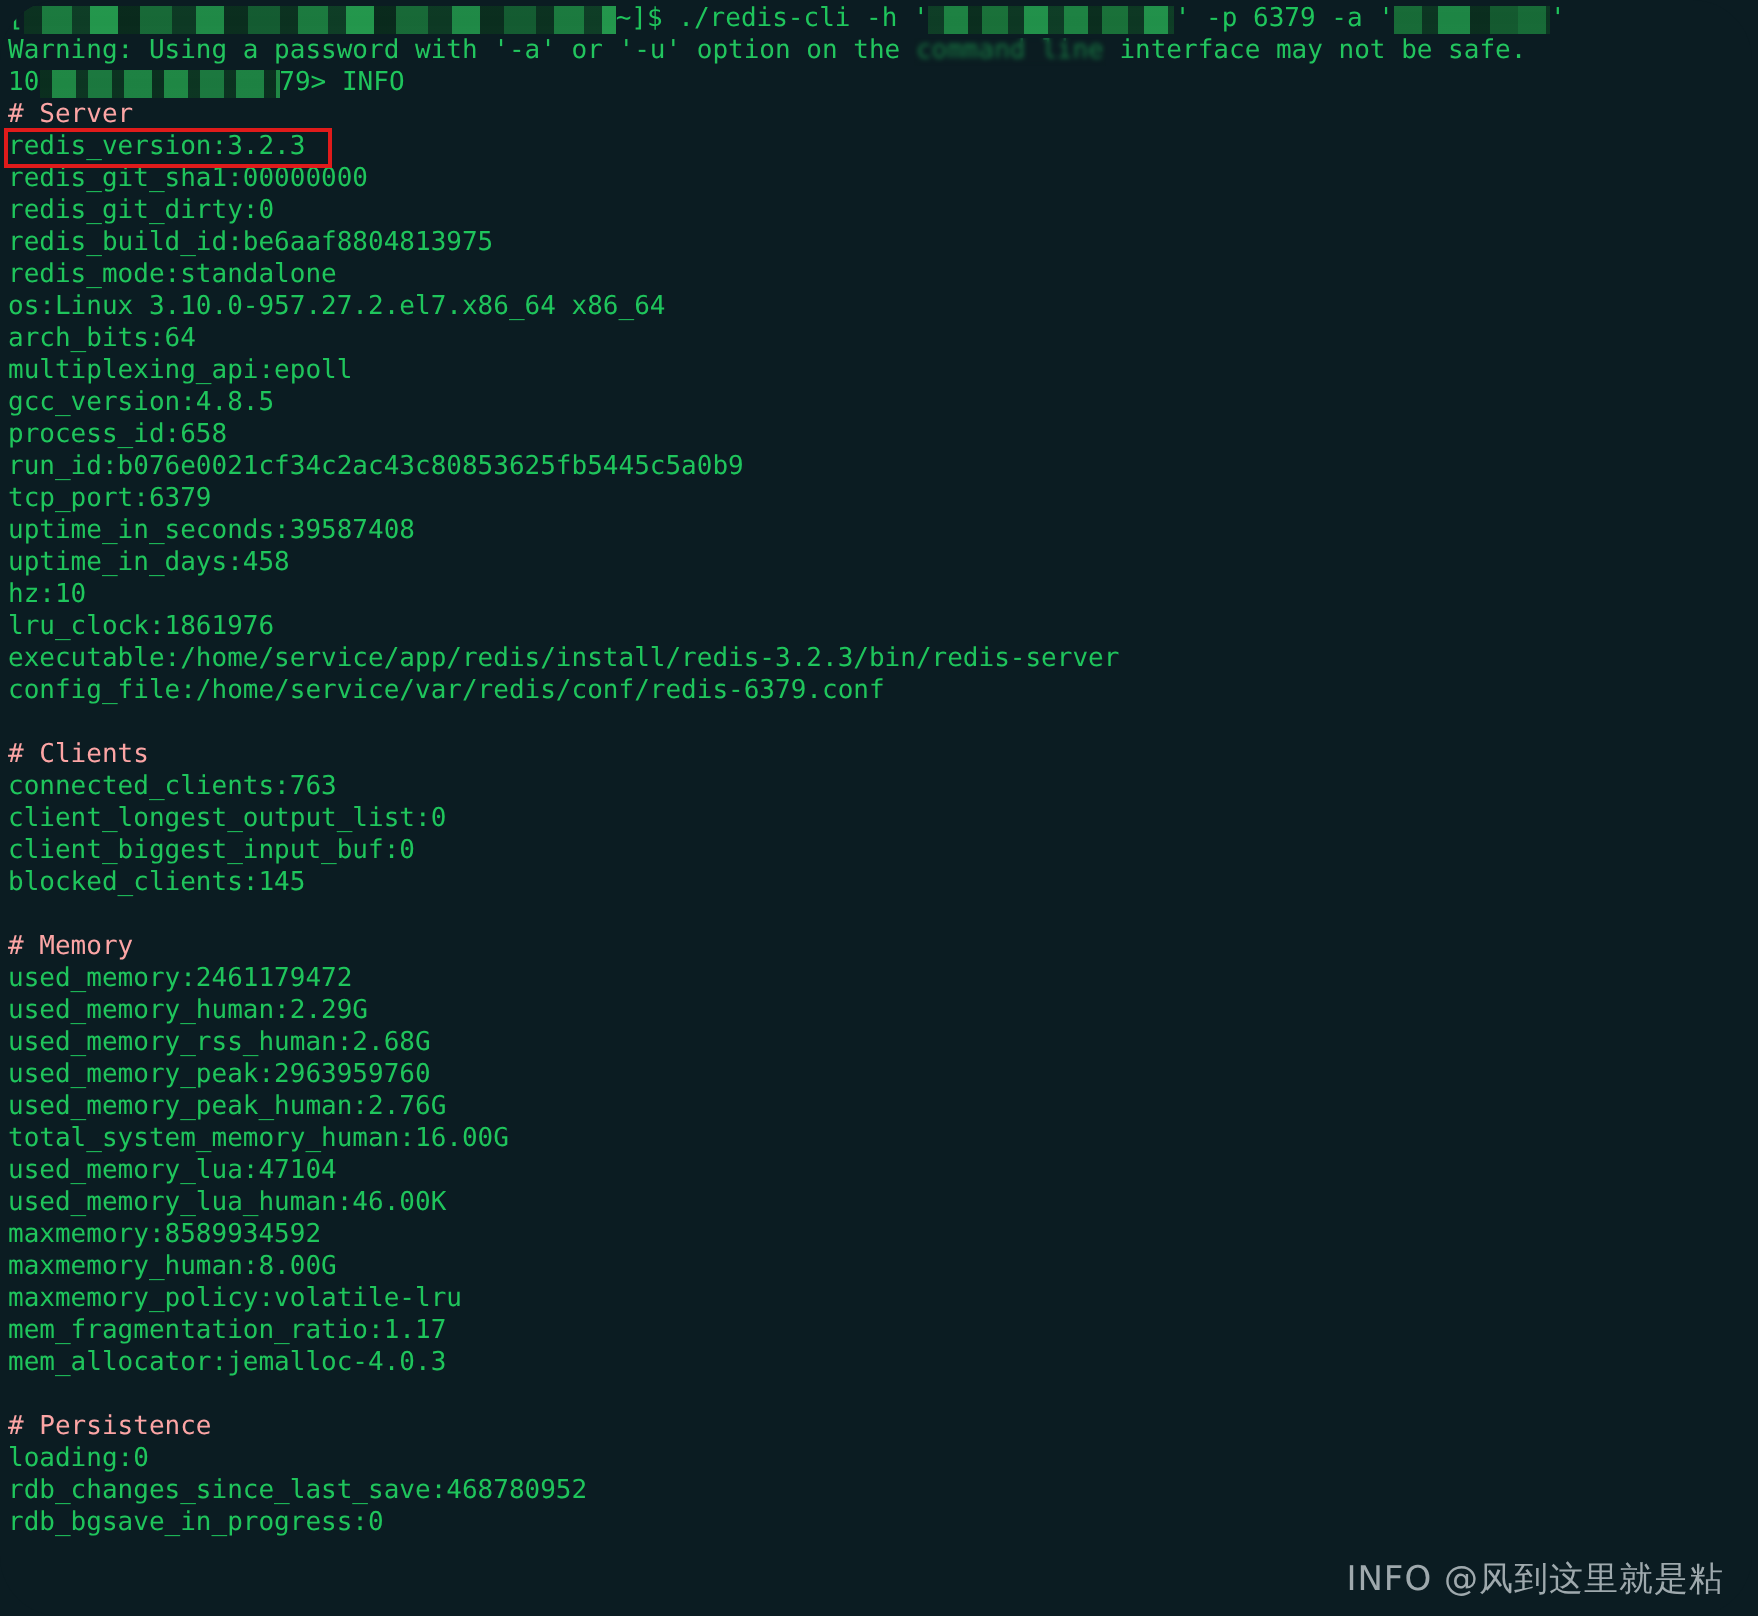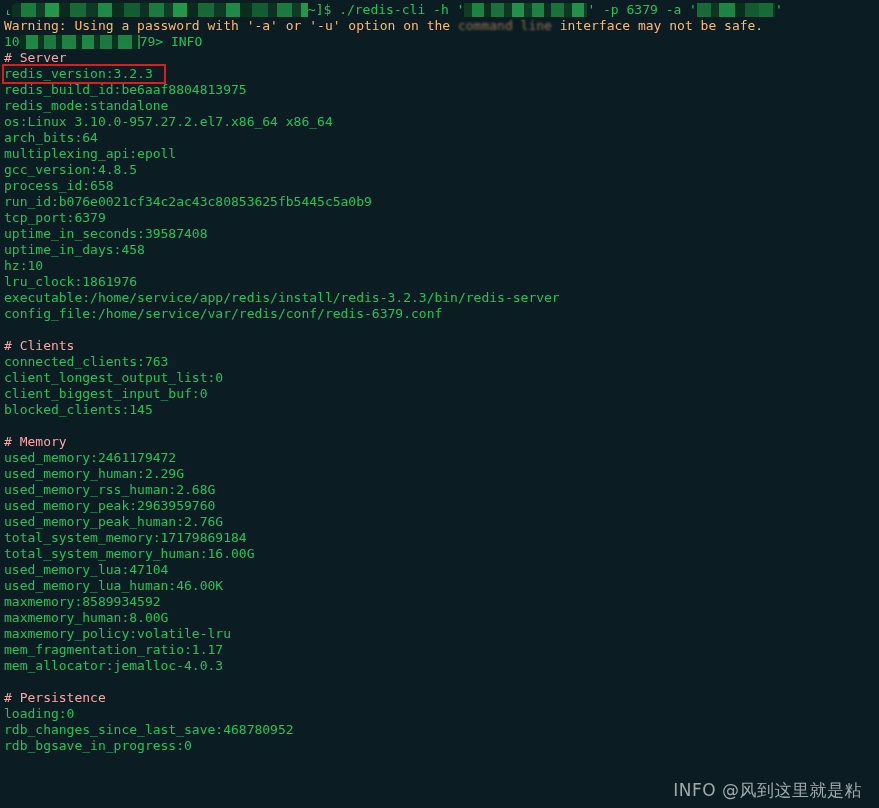--- a/index.html
+++ b/index.html
@@ -33,21 +33,21 @@
     height: 16px;
     line-height: 16px;
     white-space: pre;
     color: #1fc55c;
     position: relative;
   }
   .line.blank {
     color: transparent;
   }
   .line.warn {
-    color: #fdba74;
+    color: #22c55e;
   }
   .line.section {
     color: #fca5a5;
   }
   
   .redact {
     display: inline-block;
     vertical-align: top;
     height: 14px;
     position: relative;
@@ -171,20 +171,22 @@
   <div class="screen">
 
     <div class="line"><span>[</span><span class="redact r-user" style="width:296px"></span><span>~]$ </span><span>./redis-cli -h '</span><span class="redact r-host" style="width:123px"></span><span>' -p 6379 -a '</span><span class="redact r-pass" style="width:78px"></span><span>'</span></div>
 
     <div class="line warn"><span>Warning: Using a password with '-a' or '-u' option on the </span><span class="smudge">command line</span><span> interface may not be safe.</span></div>
 
     <div class="line"><span>10</span><span class="redact r-prompt" style="width:120px"></span><span>79&gt; </span><span>INFO</span></div>
 
     <div class="line section"># Server</div>
     <div class="line">redis_version:3.2.3</div>
+    <div class="line">redis_git_sha1:00000000</div>
+    <div class="line">redis_git_dirty:0</div>
     <div class="line">redis_build_id:be6aaf8804813975</div>
     <div class="line">redis_mode:standalone</div>
     <div class="line">os:Linux 3.10.0-957.27.2.el7.x86_64 x86_64</div>
     <div class="line">arch_bits:64</div>
     <div class="line">multiplexing_api:epoll</div>
     <div class="line">gcc_version:4.8.5</div>
     <div class="line">process_id:658</div>
     <div class="line">run_id:b076e0021cf34c2ac43c80853625fb5445c5a0b9</div>
     <div class="line">tcp_port:6379</div>
     <div class="line">uptime_in_seconds:39587408</div>
@@ -203,21 +205,20 @@
     <div class="line">blocked_clients:145</div>
 
     <div class="line blank">&nbsp;</div>
 
     <div class="line section"># Memory</div>
     <div class="line">used_memory:2461179472</div>
     <div class="line">used_memory_human:2.29G</div>
     <div class="line">used_memory_rss_human:2.68G</div>
     <div class="line">used_memory_peak:2963959760</div>
     <div class="line">used_memory_peak_human:2.76G</div>
-    <div class="line">total_system_memory:17179869184</div>
     <div class="line">total_system_memory_human:16.00G</div>
     <div class="line">used_memory_lua:47104</div>
     <div class="line">used_memory_lua_human:46.00K</div>
     <div class="line">maxmemory:8589934592</div>
     <div class="line">maxmemory_human:8.00G</div>
     <div class="line">maxmemory_policy:volatile-lru</div>
     <div class="line">mem_fragmentation_ratio:1.17</div>
     <div class="line">mem_allocator:jemalloc-4.0.3</div>
 
     <div class="line blank">&nbsp;</div>

